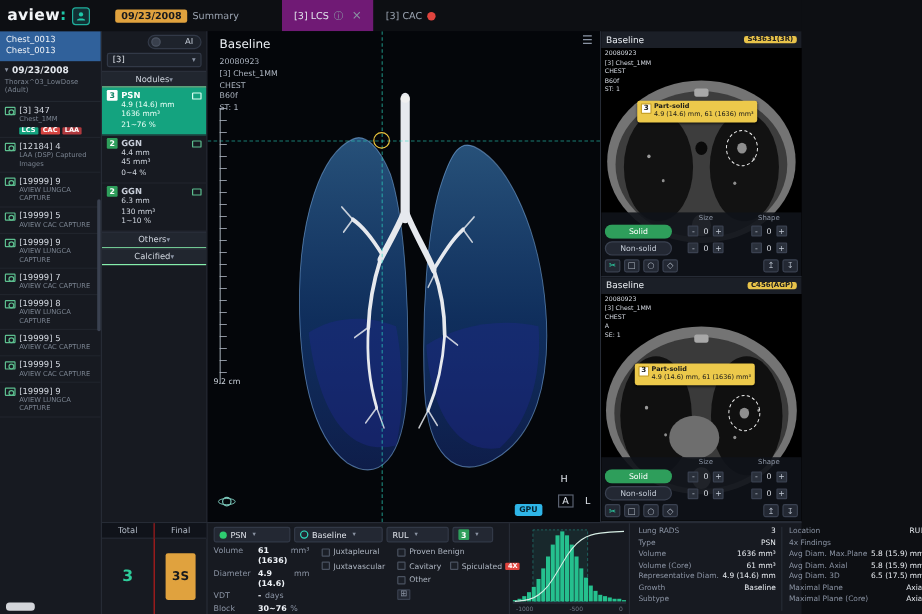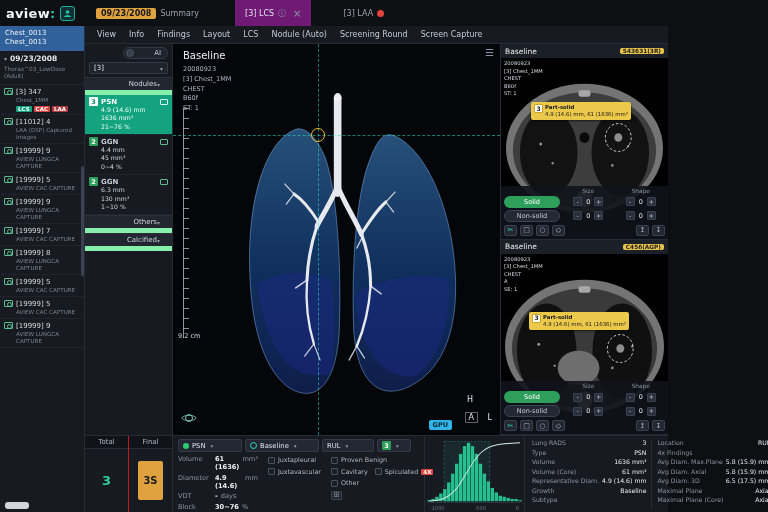--- a/index.html
+++ b/index.html
@@ -21,41 +21,41 @@
 
 .main-row{flex:1;display:flex;min-height:0}
 
 .study-panel{width:85px;flex:0 0 85px;background:#171a21;border-right:1px solid #262b35;display:flex;flex-direction:column;overflow:hidden;position:relative}
 .patient-header{background:#30619b;color:#eef2f7;font-size:7px;padding:3px 5px;line-height:1.35}
 .date-row{display:flex;align-items:center;gap:3px;padding:3px 4px;color:#e3e7ed;font-size:7.5px;font-weight:bold}
 .date-row .chev{color:#8a93a3;font-size:6px}
 .protocol{padding:0 4px 3px;font-size:5.8px;color:#79828f;border-bottom:1px solid #22272f;line-height:1.3}
 .series-list{flex:1;overflow:hidden}
 .series-item{padding:3px 4px 2px;border-bottom:1px solid #20242c}
-.series-id{display:flex;align-items:flex-start;gap:3px;font-size:7px;color:#d5dae2}
+.series-id{display:flex;align-items:flex-end;gap:3px;font-size:7px;color:#d5dae2}
 .cam{width:9px;height:7px;border:1px solid #5dbf8f;border-radius:1px;position:relative;flex:0 0 9px}
 .cam::after{content:"";position:absolute;left:2px;top:1px;width:3px;height:3px;border-radius:50%;border:1px solid #5dbf8f}
 .series-caption{font-size:5.6px;color:#79828f;margin:1px 0 0 12px;line-height:1.25}
 .series-tags{display:flex;gap:2px;margin:2px 0 0 12px}
 .tag{font-size:5.5px;font-weight:bold;color:#fff;padding:0 2px;border-radius:1px}
 .tag-lcs{background:#14a37f}.tag-cac{background:#d64541}.tag-laa{background:#b0393e}
 .side-scroll{position:absolute;right:0;top:140px;width:3px;height:110px;background:#3a4150;border-radius:2px}
 .bottom-pill{position:absolute;left:5px;bottom:3px;width:24px;height:7px;background:#e8eaee;border-radius:3px;opacity:.9}
 
 .content-col{flex:1;display:flex;flex-direction:column;min-width:0}
 .menubar{height:18px;flex:0 0 18px;background:#171a21;border-bottom:1px solid #262b35;display:flex;align-items:center;padding:0 6px;gap:1px}
 .menu-item{padding:2px 6px;font-size:8px;color:#c2c9d4}
 .content-row{flex:1;display:flex;min-height:0}
 
 .nodule-panel{width:88px;flex:0 0 88px;background:#171a21;border-right:1px solid #262b35;display:flex;flex-direction:column;overflow:hidden}
 .ai-row{display:flex;justify-content:flex-end;padding:3px 4px}
 .ai-btn{display:flex;align-items:center;gap:20px;background:#1e232c;border:1px solid #323947;border-radius:8px;color:#c2c9d4;font-size:7px;padding:1px 6px 1px 2px;font-family:inherit}
 .ai-knob{width:8px;height:8px;border-radius:50%;background:#39404d;border:1px solid #4a5260}
 .filter-dd{display:flex;align-items:center;justify-content:space-between;margin:0 4px 3px;background:#1e232c;border:1px solid #323947;border-radius:2px;padding:1px 4px;font-size:7px;color:#dfe3ea}
-.sec-header{display:flex;align-items:center;justify-content:flex-end;background:#21262f;border-top:1px solid #2a2f3a;border-bottom:5px solid #86efac;padding:2px 12px;font-size:7px;color:#cfd5de}
+.sec-header{display:flex;align-items:center;justify-content:center;background:#21262f;border-top:1px solid #2a2f3a;border-bottom:1px solid #86efac;padding:2px 12px;font-size:7px;color:#cfd5de}
 .chev{color:#8a93a3;font-size:6px}
 .nodule-item{padding:2px 4px 3px;border-bottom:1px solid #20242c}
 .nodule-item.selected{background:#14a37f;color:#fff}
 .n-top{display:flex;align-items:center;gap:3px}
 .n-num{width:9px;height:9px;background:#2e9e5b;color:#fff;font-size:6.5px;font-weight:bold;display:flex;align-items:center;justify-content:center;border-radius:1px;flex:0 0 9px}
 .selected .n-num{background:#fff;color:#0f8566}
 .n-type{font-size:7px;font-weight:bold}
 .n-icons{margin-left:auto;display:flex;gap:2px;align-items:center}
 .n-cam{width:8px;height:6px;border:1px solid #5dbf8f;border-radius:1px}
 .selected .n-cam{border-color:#d8fff2}
@@ -161,25 +161,25 @@
     <div class="tab">
       <span class="date-chip">09/23/2008</span>
       <span>Summary</span>
     </div>
     <div style="width:26px"></div>
     <div class="tab active">
       <span>[3] LCS</span>
       <span class="info-ic">ⓘ</span>
       <span class="tab-close">×</span>
     </div>
-    <div style="width:22px"></div>
     <div class="tab">
-      <span>[3] LAA</span>
+      <span>[3] CAC</span>
       <span class="red-dot"></span>
     </div>
+    <div style="width:22px"></div>
   </header>
 
   <div class="main-row">
 
     <aside class="study-panel">
       <div class="patient-header">
         <div>Chest_0013</div>
         <div>Chest_0013</div>
       </div>
       <div class="date-row">
@@ -196,21 +196,21 @@
     <div class="series-caption">Chest_1MM</div>
     <div class="series-tags">
               <span class="tag tag-lcs">LCS</span>
               <span class="tag tag-cac">CAC</span>
               <span class="tag tag-laa">LAA</span>
             </div>
   </div>
           <div class="series-item">
     <div class="series-id">
               <span class="cam"></span>
-              <span>[11012] 4</span>
+              <span>[12184] 4</span>
             </div>
     <div class="series-caption">LAA (DSP) Captured Images</div>
 
   </div>
           <div class="series-item">
     <div class="series-id">
               <span class="cam"></span>
               <span>[19999] 9</span>
             </div>
     <div class="series-caption">AVIEW LUNGCA CAPTURE</div>
@@ -272,30 +272,20 @@
     <div class="series-caption">AVIEW LUNGCA CAPTURE</div>
 
   </div>
         </div>
       <div class="side-scroll"></div>
       <div class="bottom-pill"></div>
     </aside>
 
     <div class="content-col">
 
-      <nav class="menubar">
-          <span class="menu-item">View</span>
-          <span class="menu-item">Info</span>
-          <span class="menu-item">Findings</span>
-          <span class="menu-item">Layout</span>
-          <span class="menu-item">LCS</span>
-          <span class="menu-item">Nodule (Auto)</span>
-          <span class="menu-item">Screening Round</span>
-          <span class="menu-item">Screen Capture</span>
-        </nav>
 
       <div class="content-row">
 
         <aside class="nodule-panel">
           <div class="ai-row">
             <button class="ai-btn">
               <span class="ai-knob"></span>
               <span>AI</span>
             </button>
           </div>

